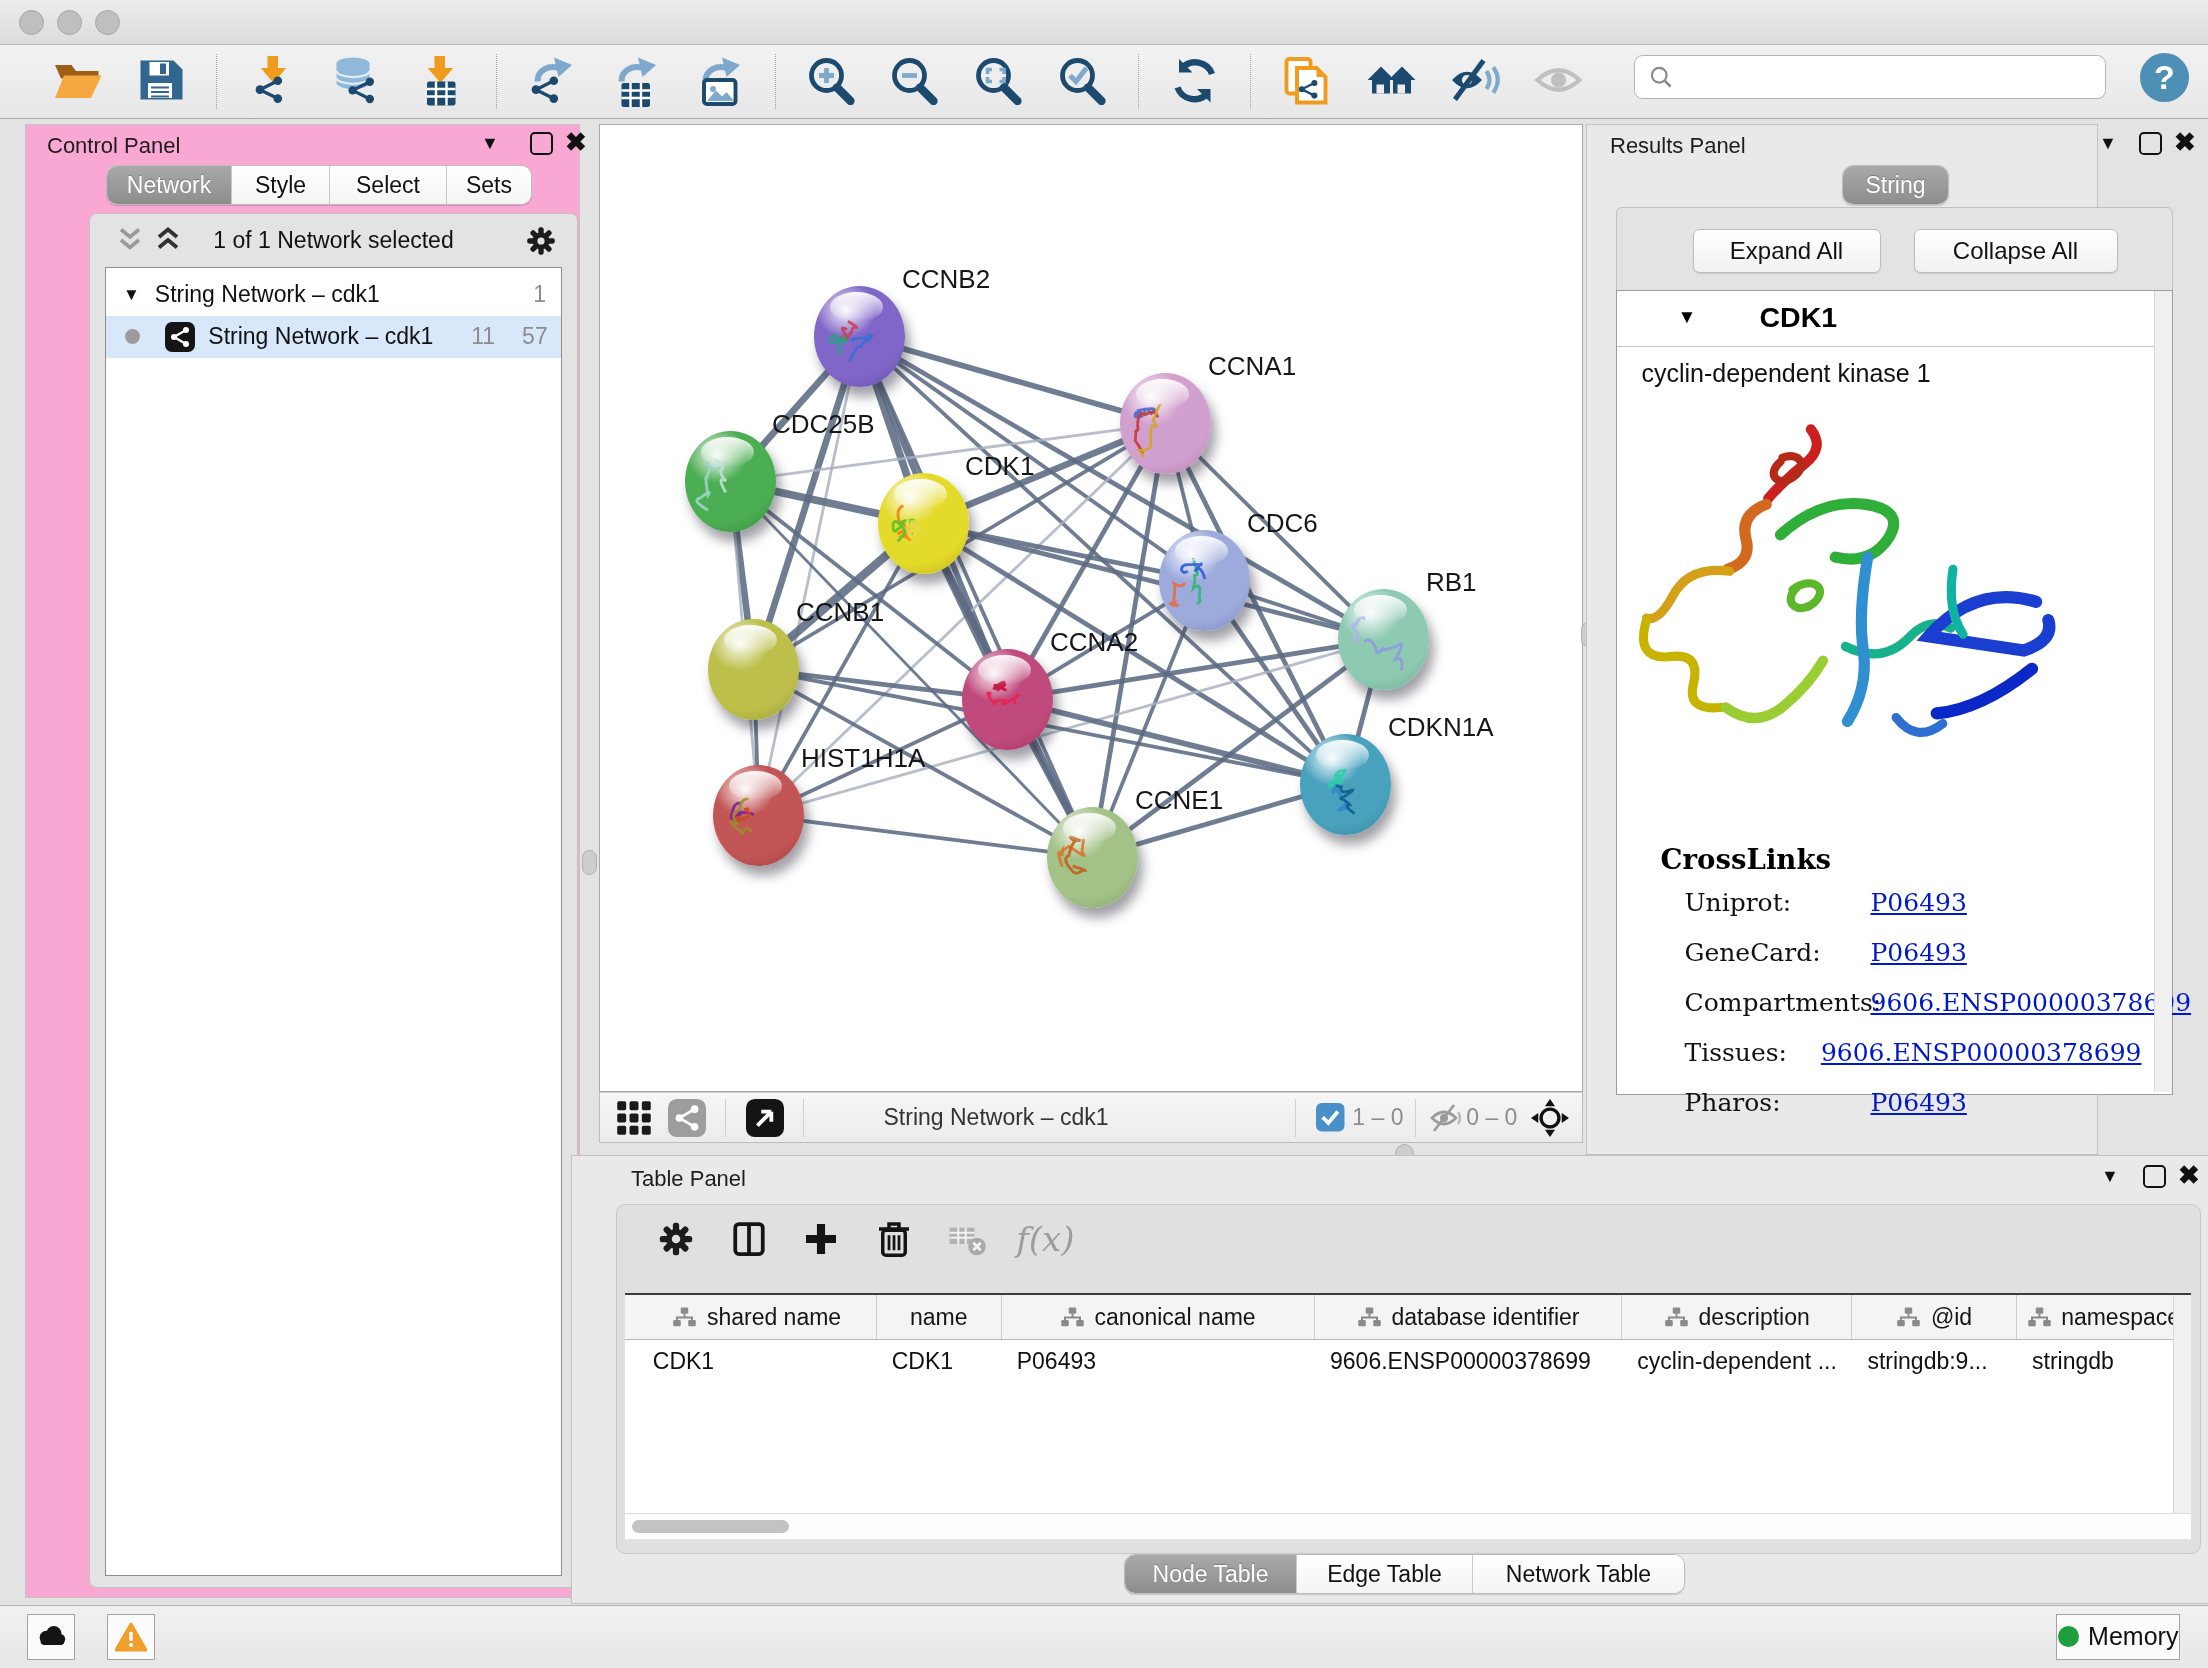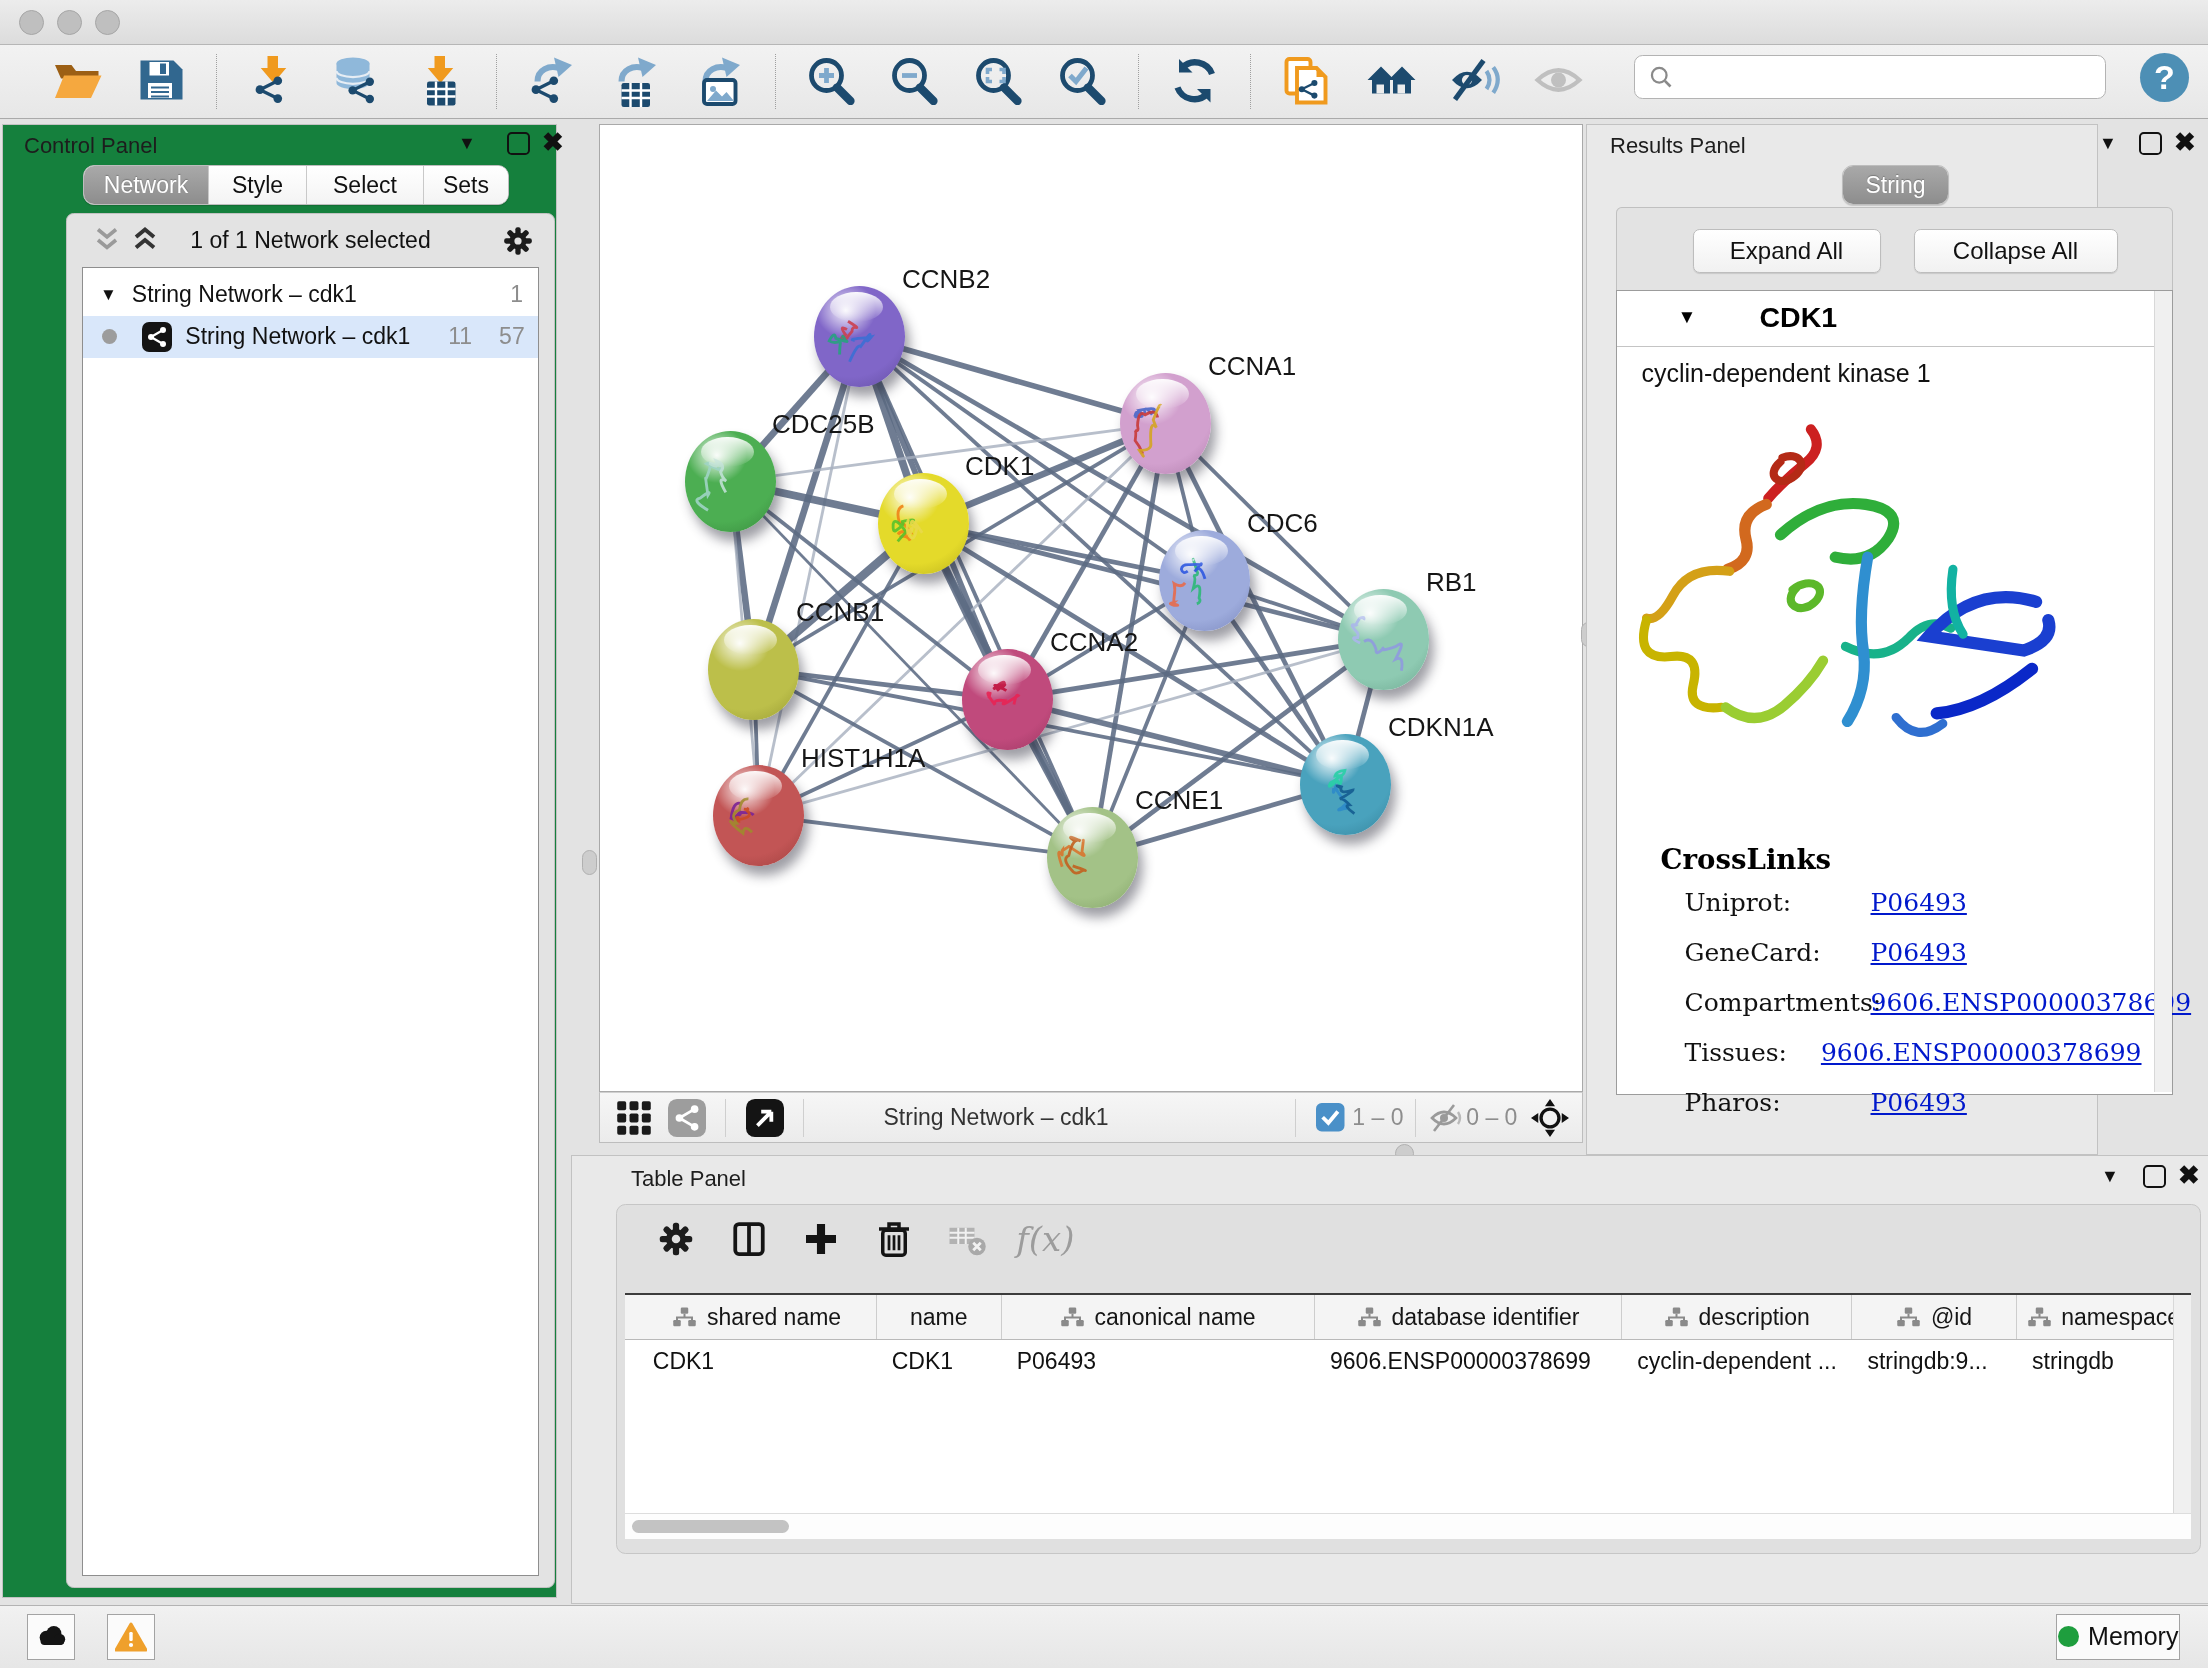--- a/index.html
+++ b/index.html
@@ -20,21 +20,21 @@
   
   .ptitle{font-size:22px;color:#1d1d1d;}
   .caretbtn{font-size:18px;color:#111;}
   .floatbtn{width:19px;height:19px;border:2.9px solid #111;border-radius:4.8px;}
   .closebtn{font-size:26px;color:#111;font-weight:bold;line-height:19px;}
   .seg{display:flex;border-radius:11px;overflow:hidden;border:1px solid #bdbdbd;background:#fff;box-shadow:0 1px 1px rgba(0,0,0,.15);}
   .seg .s{font-size:23px;padding:5.7px 0;text-align:center;color:#111;border-right:1px solid #c9c9c9;background:linear-gradient(#fff,#f4f4f4);}
   .seg .s:last-child{border-right:none;}
   .seg .s.on{background:linear-gradient(#a9a9a9,#8d8d8d);color:#fff;text-shadow:0 -1px 1px rgba(0,0,0,.25);}
   
-  .cpanel{left:2px;top:124px;width:555px;height:1474px;background:#15803d;border:1px solid #c2c2c2;box-sizing:border-box;}
+  .cpanel{left:25px;top:124px;width:555px;height:1474px;background:#f9a8d4;border:1px solid #c2c2c2;box-sizing:border-box;}
   .subpanel{left:63px;top:88px;width:487px;height:1373px;background:#e3e3e3;border:1px solid #c2c2c2;border-radius:7.6px;}
   .listbox{left:15px;top:53px;width:455px;height:1307px;background:#fff;border:1px solid #8e8e8e;}
   .treerow{width:100%;height:42px;display:flex;align-items:center;font-size:23px;color:#111;box-sizing:border-box;}
   .cnt{color:#8d8d8d;}
   
   .canvas{left:599px;top:124px;width:984px;height:968px;background:#fff;border:1px solid #a9a9a9;box-sizing:border-box;overflow:hidden;}
   .nnode{position:absolute;width:91px;height:101px;border-radius:50%;box-shadow:4.8px 9.5px 11.4px rgba(40,40,55,.45);}
   .nnode:after{content:"";position:absolute;left:18%;top:6%;width:58%;height:30%;border-radius:50%;background:linear-gradient(rgba(255,255,255,.95),rgba(255,255,255,0));}
   .nlabel{position:absolute;font-size:26px;color:#161616;white-space:nowrap;}
   .netbar{left:599px;top:1092px;width:984px;height:51px;background:linear-gradient(#f6f6f6,#ebebeb);border:1px solid #bdbdbd;border-top:1px solid #cfcfcf;box-sizing:border-box;display:flex;align-items:center;}
@@ -673,20 +673,25 @@
           <div class="td" style="width:166px">stringdb:9...</div>
           <div class="td" style="width:175px">stringdb</div>
         </div>
       <div class="vscroll"></div>
     </div>
     <div class="hscroll">
         <div class="hthumb"></div>
       </div>
   </div>
 
+  <div class="abs seg" style="left:552px;top:398px;width:559px">
+    <div class="s on" style="width:171px">Node Table</div>
+    <div class="s" style="width:175px">Edge Table</div>
+    <div class="s" style="width:211px">Network Table</div>
+  </div>
 </div>
 
 <div class="abs statusbar">
   <div class="sbtn" style="left:27px;width:48px">
     <svg width="34" height="25" viewBox="0 0 36 26">
         <g fill="#141414">
           <circle cx="13" cy="14" r="7"></circle>
           <circle cx="21" cy="10" r="8"></circle>
           <circle cx="27" cy="16" r="6"></circle>
           <rect x="7" y="14" width="25" height="8" rx="4"></rect>

